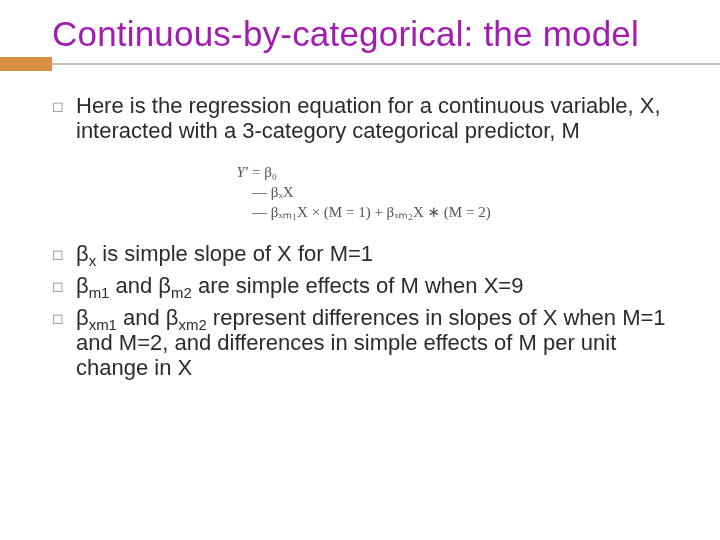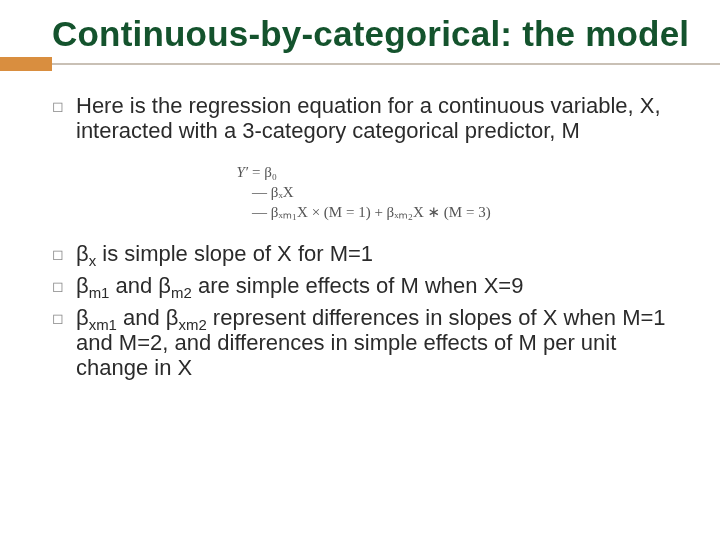--- a/index.html
+++ b/index.html
@@ -1,18 +1,18 @@
 <!DOCTYPE html>
 <html><head>
 <meta charset="utf-8">
 <style>
   html,body{margin:0;padding:0;width:720px;height:540px;background:#fff;font-family:Arial,Helvetica,sans-serif;color:#333}
   .slide{width:720px;height:540px;position:relative;box-sizing:border-box}
   .title-wrap{padding:14px 0 0 52px}
-  .title{font-size:35px;line-height:1.12;color:#14532d;font-weight:700;letter-spacing:0.2px}
+  .title{font-size:35px;line-height:1.12;color:#a21caf;font-weight:400;letter-spacing:0.2px}
   .rule-row{display:flex;align-items:center;margin-top:4px}
   .rule-accent{width:52px;height:14px;background:#d98e3f}
   .rule-line{flex:1;height:2px;background:#c9c0b5}
   .body{padding:16px 52px 0 52px;font-size:22px;line-height:1.15;color:#2b2b2b}
   .bullet{display:flex;margin:6px 0}
   .bullet .mark{width:14px;flex:0 0 14px;margin-right:10px;font-size:14px;line-height:26px;color:#888}
   .bullet .txt{flex:1}
   .eqblock{margin:18px 0 18px 160px;font-family:'Times New Roman',serif;font-size:15px;color:#555;line-height:1.35}
   .eqrow{display:flex}
   .eqrow .lhs{width:36px;text-align:right;padding-right:4px}
@@ -44,21 +44,21 @@
       <div class="eqrow">
         <div class="lhs it">Y′</div>
         <div class="rhs">= β₀</div>
       </div>
       <div class="eqrow">
         <div class="lhs"></div>
         <div class="rhs">— βₓX</div>
       </div>
       <div class="eqrow">
         <div class="lhs"></div>
-        <div class="rhs">— βₓₘ₁X × (M = 1) + βₓₘ₂X ∗ (M = 3)</div>
+        <div class="rhs">— βₓₘ₁X × (M = 1) + βₓₘ₂X ∗ (M = 2)</div>
       </div>
     </div>
 
     <div class="bullet">
       <div class="mark">◻</div>
       <div class="txt">
         <span>β</span><sub>x</sub><span> is simple slope of X for M=1</span>
       </div>
     </div>
 

